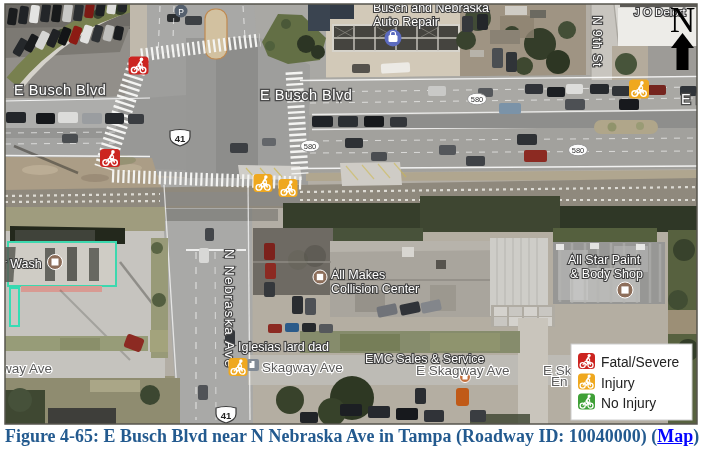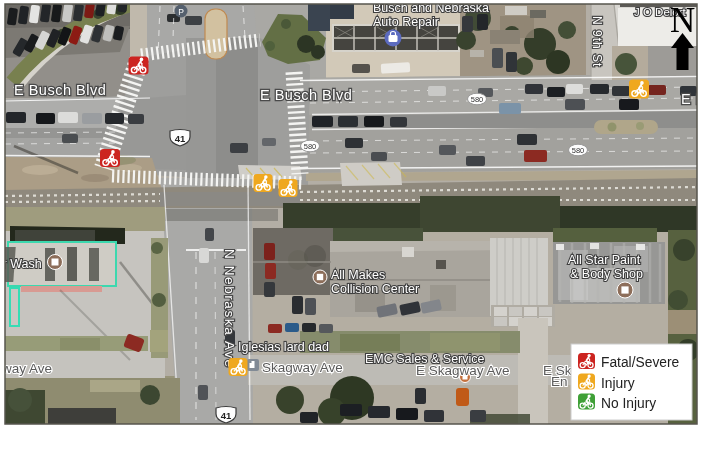--- a/index.html
+++ b/index.html
@@ -501,13 +501,14 @@
 <g font-family="Liberation Sans, sans-serif" font-size="13.8" fill="#222222">
 <text x="601" y="367">Fatal/Severe</text>
 <text x="601" y="388">Injury</text>
 <text x="601" y="407.5">No Injury</text>
 </g>
 </g>
 </g>
 
 <rect x="5" y="4" width="692" height="420" fill="none" stroke="#57554e" stroke-width="1.5"></rect>
 </svg>
+<div id="cap">Figure 4-65: E Busch Blvd near N Nebraska Ave in Tampa (Roadway ID: 10040000) (<a>Map</a>)</div>
 </div>
 
 </body></html>

